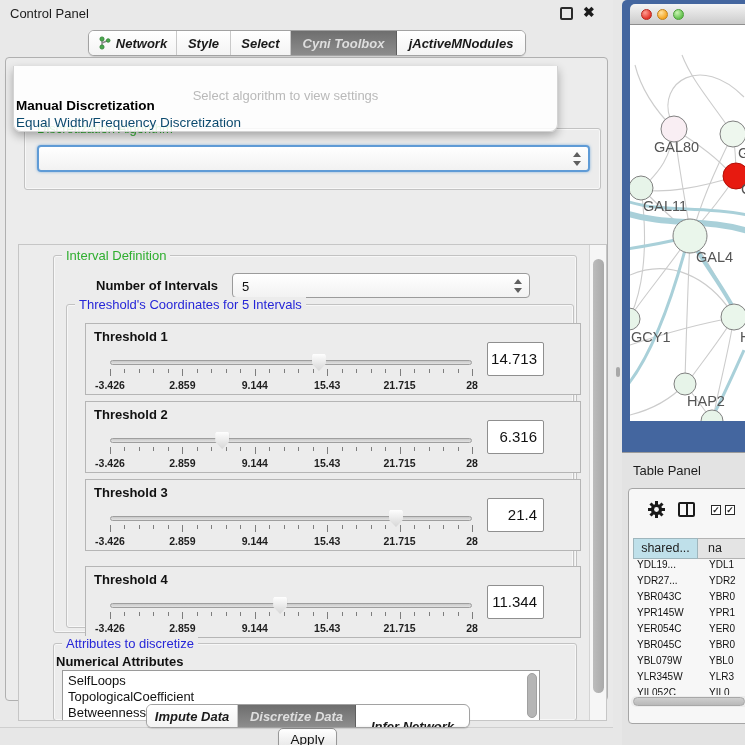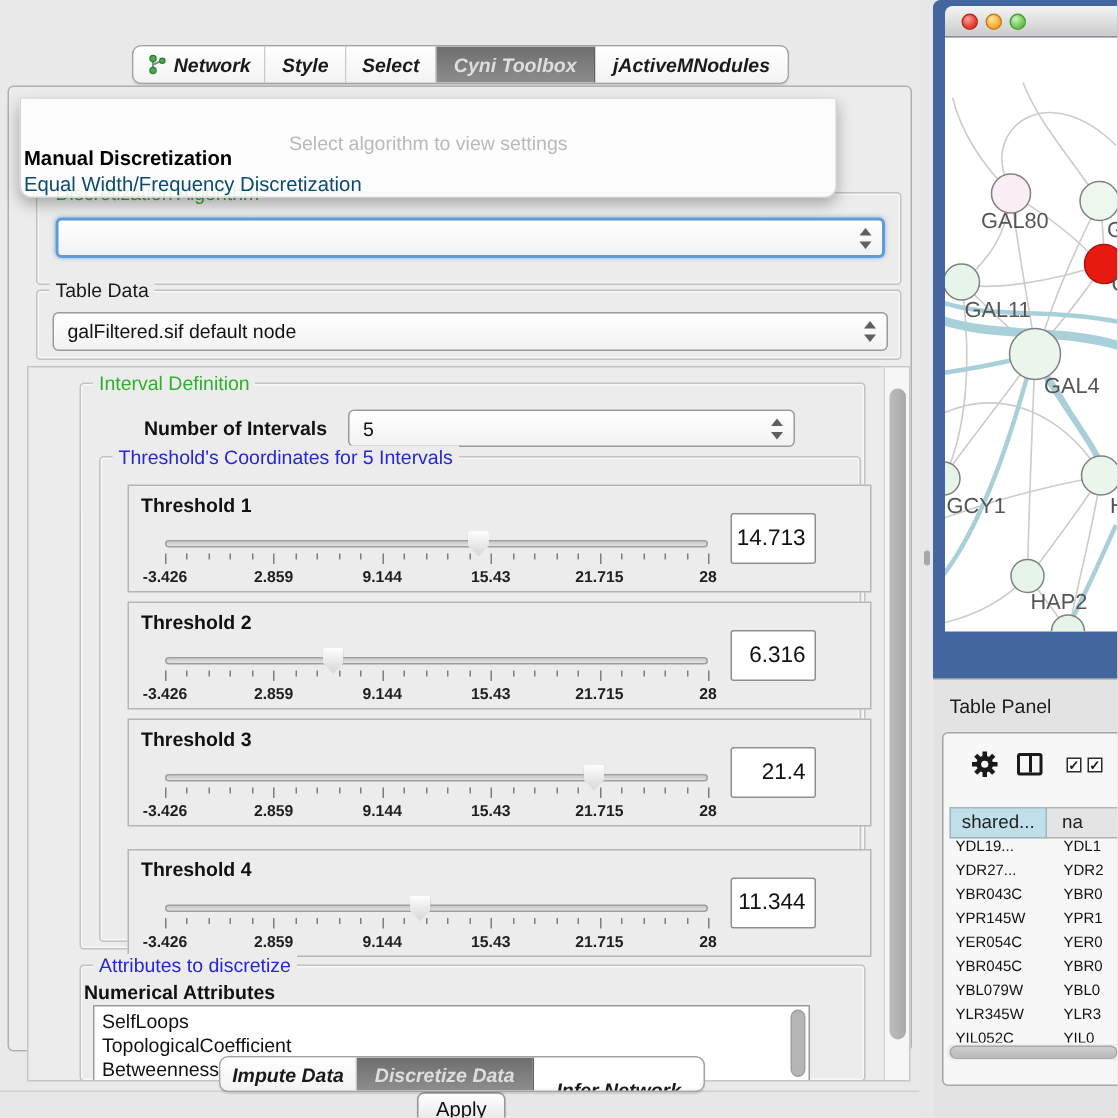--- a/index.html
+++ b/index.html
@@ -103,20 +103,25 @@
   .tp-cell.c2 { width:70px; padding-left:11px; }
   .tp-hscroll { position:absolute; left:2px; top:207px; width:126px; height:11px; background:#ededed; border-radius:5px; }
   .tp-hthumb { position:absolute; left:2px; top:1px; width:112px; height:9px; background:linear-gradient(#cfcfcf,#b9b9b9); border:1px solid #a8a8a8; border-radius:5px; }
 
   svg text { font-family:"Liberation Sans", sans-serif; }
 </style>
 </head>
 <body>
 
 <div id="control-window">
+  <div class="titlebar">
+    <span class="t-label">Control Panel</span>
+    <span class="win-btn-float"></span>
+    <span class="win-btn-close">✖</span>
+  </div>
 
   <div id="top-tabs" class="seg-ctl">
       <div class="seg" style="width: 88px;">
         <svg class="net-tab-icon" viewBox="0 0 13 14">
           <line x1="4" y1="3.5" x2="4" y2="11" stroke="#8a8a8a" stroke-width="1.4"></line>
           <line x1="4" y1="7" x2="10" y2="4.5" stroke="#8a8a8a" stroke-width="1.4"></line>
           <circle cx="4" cy="3" r="2.1" fill="#49a94d" stroke="#2e7d32" stroke-width="0.8"></circle>
           <circle cx="4" cy="11" r="2.1" fill="#49a94d" stroke="#2e7d32" stroke-width="0.8"></circle>
           <circle cx="10.2" cy="4.5" r="1.8" fill="#49a94d" stroke="#2e7d32" stroke-width="0.8"></circle>
         </svg>
@@ -141,30 +146,20 @@
     <div class="group" style="left:18px; top:70px; width:577px; height:62px;">
       <span class="g-title gt-green">Discretization Algorithm</span>
       <div class="combo focused" style="left:12px; top:16px; width:553px; height:27px;">
         <div class="stepper">
             <div class="up"></div>
             <div class="down"></div>
           </div>
       </div>
     </div>
 
-    <div class="group" style="left:18px; top:135px; width:577px; height:47px;">
-      <span class="g-title gt-black">Table Data</span>
-      <div class="combo" style="left:10px; top:14px; width:557px; height:26px;">
-        <span class="c-text">galFiltered.sif default node</span>
-        <div class="stepper">
-            <div class="up"></div>
-            <div class="down"></div>
-          </div>
-      </div>
-    </div>
 
     <div class="scrollarea">
 
       <div class="group" style="left:34px; top:10px; width:524px; height:378px;">
         <span class="g-title gt-green">Interval Definition</span>
         <span style="position:absolute; left:42px; top:22px; font-size:13px; font-weight:bold; color:#111;">Number of Intervals</span>
         <div class="combo" style="left:178px; top:17px; width:298px; height:25px;">
           <span class="c-text">5</span>
           <div class="stepper">
               <div class="up"></div>

